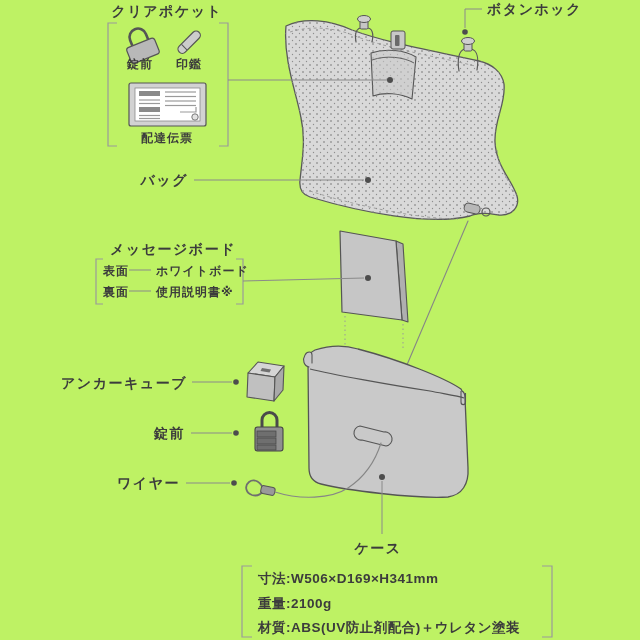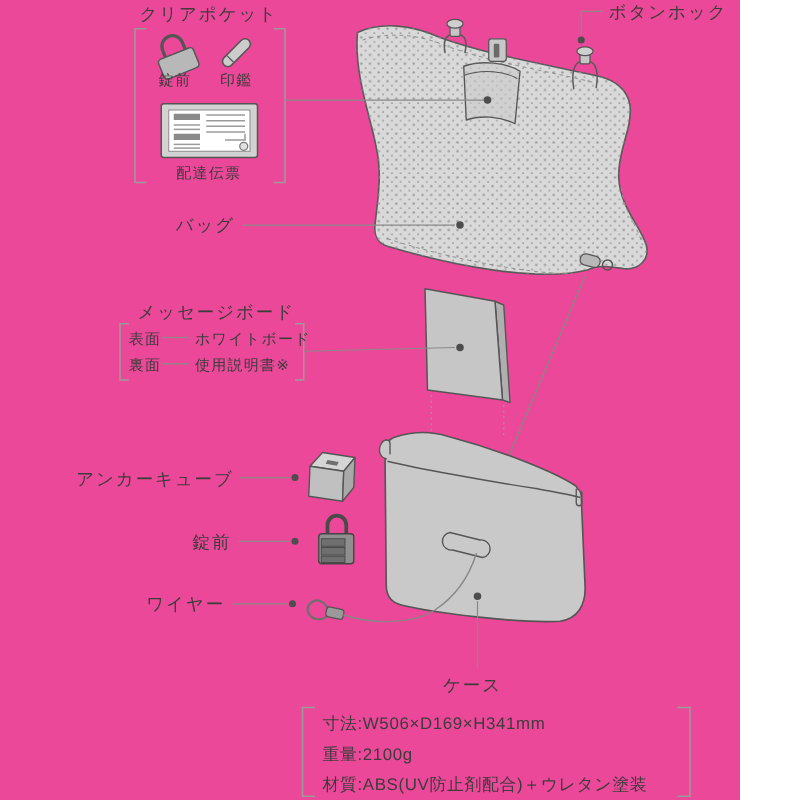--- a/index.html
+++ b/index.html
@@ -1,17 +1,17 @@
 <!DOCTYPE html>
 <html><head>
 <meta charset="utf-8">
 <style>
   html,body{margin:0;padding:0;background:#ffffff;}
-  .stage{position:relative;width:592px;height:640px;background:#ec4899;overflow:hidden;
-         font-family:"Liberation Sans","DejaVu Sans",sans-serif;}
+  .stage{position:relative;width:640px;height:640px;background:#bef264;overflow:hidden;
+         font-family:"Liberation Sans","DejaVu Sans",sans-serif;font-weight:bold;}
   svg{display:block;}
   .lbl{fill:#3c3c3c;font-family:"Liberation Sans","DejaVu Sans",sans-serif;}
   .lbl-main{font-size:14px;letter-spacing:1.5px;}
   .lbl-sub{font-size:12px;letter-spacing:1px;}
   .lbl-spec{font-size:13.5px;letter-spacing:0.5px;}
   .leader{stroke:#8a8a8a;stroke-width:1;fill:none;}
   .leader-dot{fill:#4d4d4d;stroke:none;}
   .bracket{stroke:#9a9a9a;stroke-width:1.2;fill:none;}
   .outline{stroke:#5a5a5a;stroke-width:1.2;fill:none;stroke-linejoin:round;stroke-linecap:round;}
   .dashed{stroke:#8f8f8f;stroke-width:0.8;fill:none;stroke-dasharray:3,3;}

